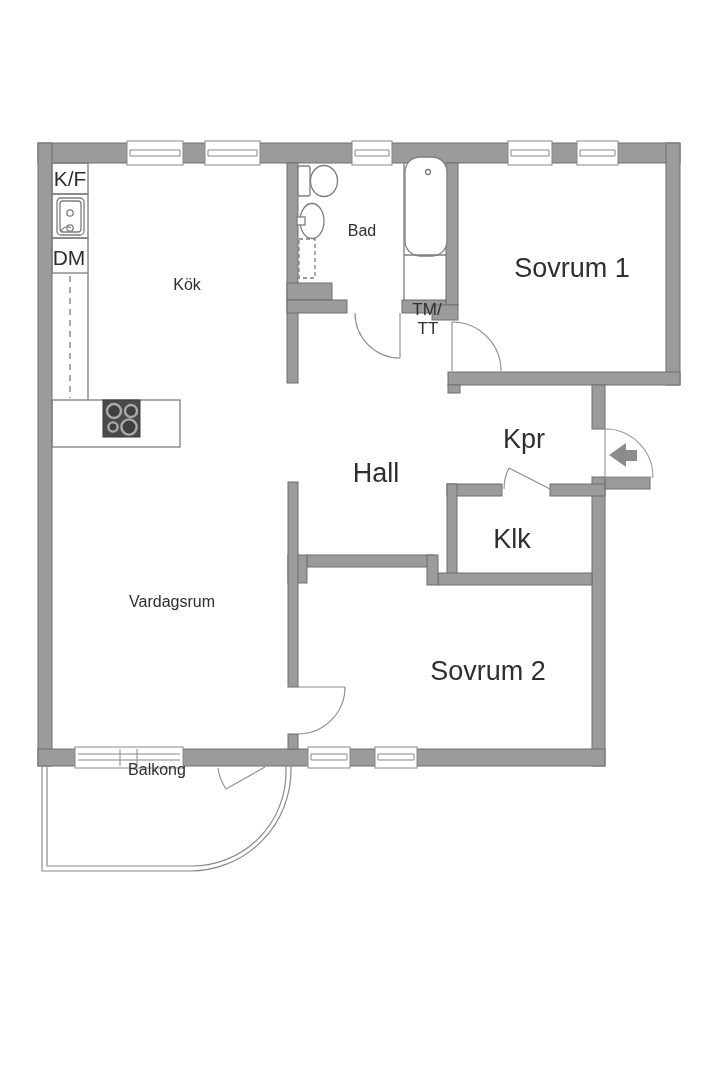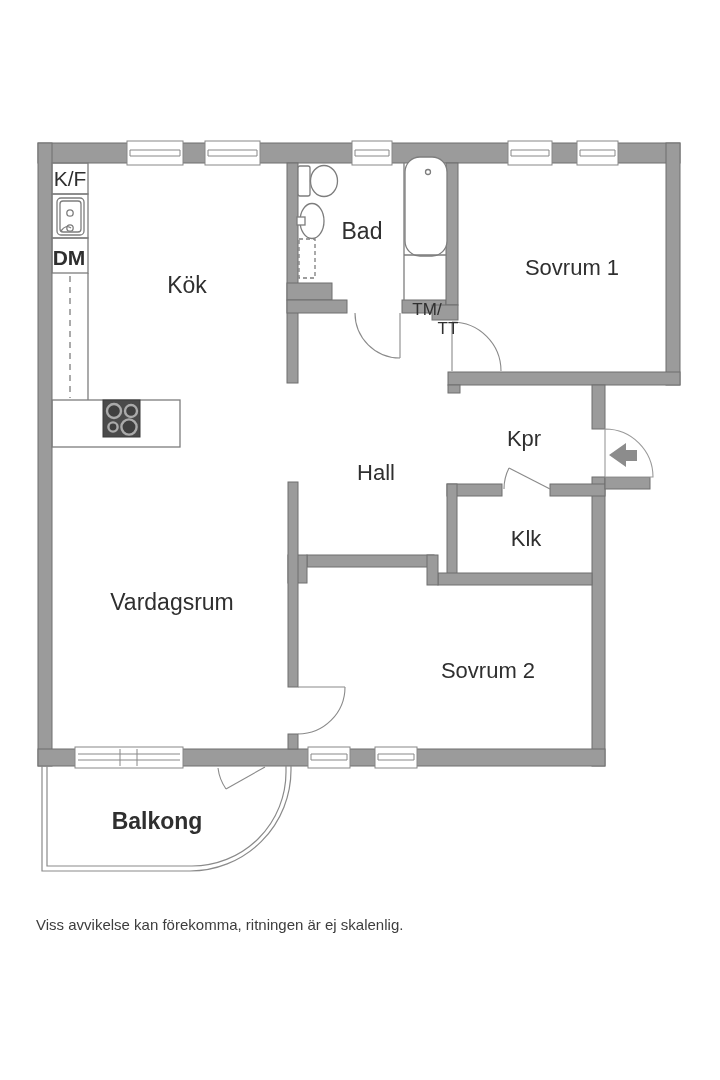--- a/index.html
+++ b/index.html
@@ -8,22 +8,22 @@
     --thin:#7d7d7d;
     --text:#2f2f2f;
     --stove:#4a4a4a;
   }
   html,body{margin:0;padding:0;background:#ffffff;}
   #stage{position:relative;width:720px;height:1076px;background:#ffffff;overflow:hidden;
          font-family:"Liberation Sans",sans-serif;}
   #plan-svg{position:absolute;left:0;top:0;}
   .label{position:absolute;transform:translate(-50%,-50%);color:var(--text);
          white-space:nowrap;line-height:1;}
-  .lab-22{font-size:22px;}
-  .lab-23{font-size:23px;}
+  .lab-22{font-size:27px;}
+  .lab-23{font-size:16px;}
   .lab-21{font-size:21px;}
   .lab-17{font-size:17px;margin-top:40px;}
   #disclaimer{position:absolute;left:36px;top:917px;transform:none;font-size:15px;color:#3d3d3d;}
 </style>
 </head>
 <body>
 
 <div id="stage">
 
 <svg id="plan-svg" width="720" height="1080" viewBox="0 0 720 1080">
@@ -188,27 +188,26 @@
     </g>
   </g>
 
   <g>
     <path d="M605,429 A48,48 0 0 1 653,477 L605,477 Z" fill="#ffffff" stroke="#9a9a9a" stroke-width="1.1"></path>
     <polygon points="609,455 626,443 626,450 637,450 637,461 626,461 626,467" fill="#8c8c8c" stroke="none"></polygon>
   </g>
 </svg>
 
   <div class="label lab-21" style="left:70px;top:178px;">K/F</div>
-  <div class="label lab-21" style="left:69px;top:257px;font-weight:bold;">DM</div>
+  <div class="label lab-21" style="left:69px;top:257px;">DM</div>
   <div class="label lab-23" style="left:187px;top:285px;text-align:center;">Kök</div>
   <div class="label lab-23" style="left:362px;top:231px;">Bad</div>
   <div class="label lab-17" style="left:427px;top:269px;">TM/</div>
-  <div class="label lab-17" style="left:448px;top:288px;">TT</div>
+  <div class="label lab-17" style="left:428px;top:288px;">TT</div>
   <div class="label lab-22" style="left:572px;top:268px;">Sovrum 1</div>
   <div class="label lab-22" style="left:376px;top:449px;margin-top:24px;">Hall</div>
   <div class="label lab-22" style="left:524px;top:439px;">Kpr</div>
-  <div class="label lab-22" style="left:526px;top:539px;">Klk</div>
+  <div class="label lab-22" style="left:512px;top:539px;">Klk</div>
   <div class="label lab-23" style="left:172px;top:602px;">Vardagsrum</div>
   <div class="label lab-22" style="left:452px;top:671px;margin-left:36px;">Sovrum 2</div>
-  <div class="label lab-23" style="left:157px;top:821px;font-weight:bold;">Balkong</div>
-
-  <div id="disclaimer" class="label">Viss avvikelse kan förekomma, ritningen är ej skalenlig.</div>
+  <div class="label lab-23" style="left:157px;top:770px;">Balkong</div>
+
 </div>
 
 </body></html>

